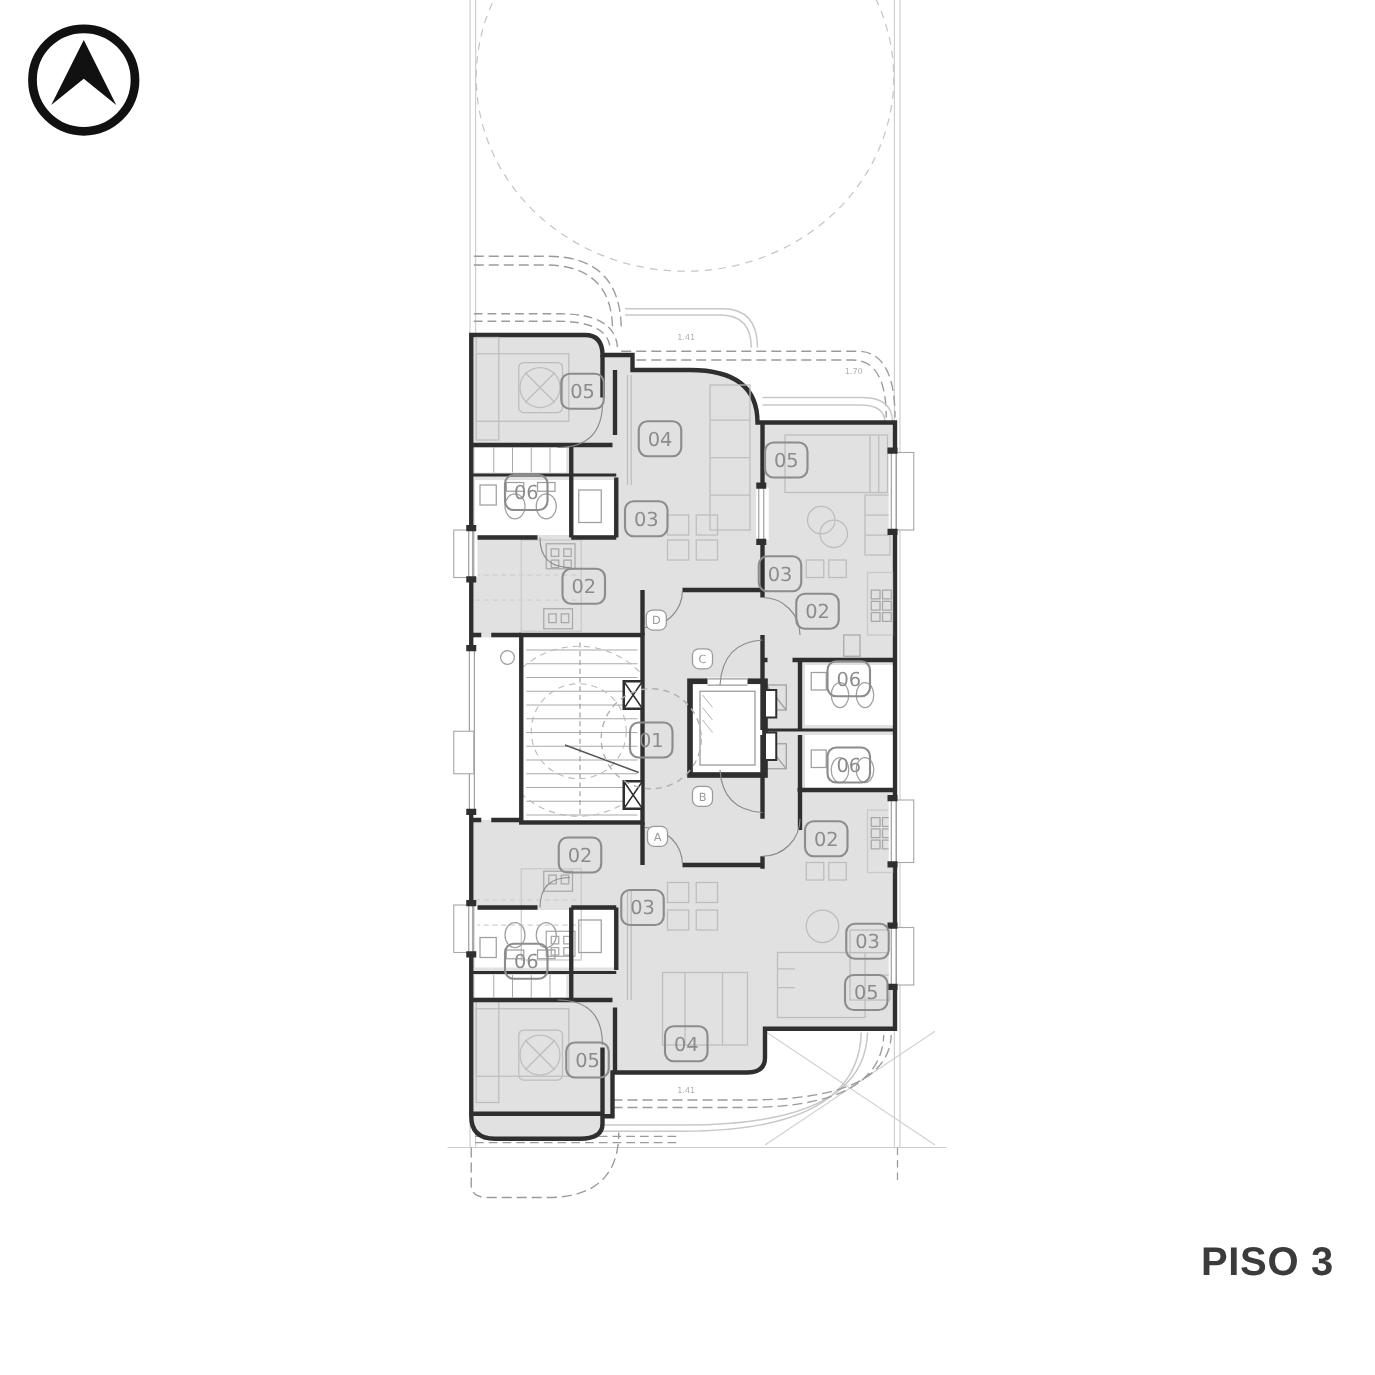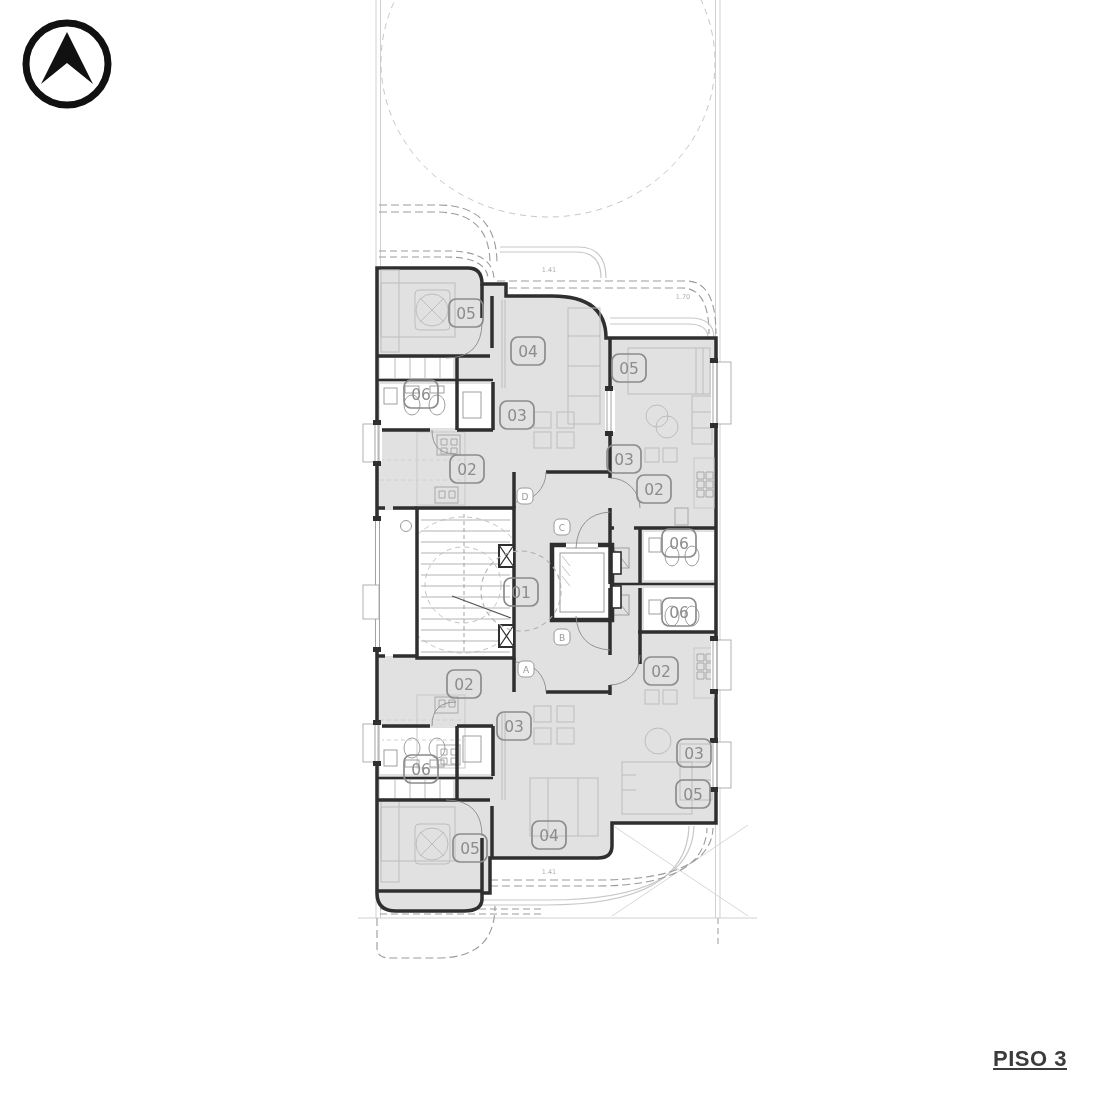--- a/index.html
+++ b/index.html
@@ -6,27 +6,26 @@
   .canvas{
     position:relative;
     width:1100px;height:1100px;
     background:#ffffff;
     font-family:"Liberation Sans",sans-serif;
     overflow:hidden;
   }
   svg text{font-family:"DejaVu Sans","Liberation Sans",sans-serif;}
   .floor-title{
     position:absolute;
-    top:1046px;
+    top:991px;
     right:33px;
-    font-size:22px;
+    font-size:32px;
     font-weight:700;
     letter-spacing:0.5px;
     color:#3b3b3b;
-    text-decoration:underline;
   }
 </style>
 </head>
 <body>
 
 <div class="canvas">
 
 <svg width="1100" height="1100" viewBox="0 0 1100 1100">
 
   <g stroke="#cccccc" stroke-width="0.9" fill="none">

